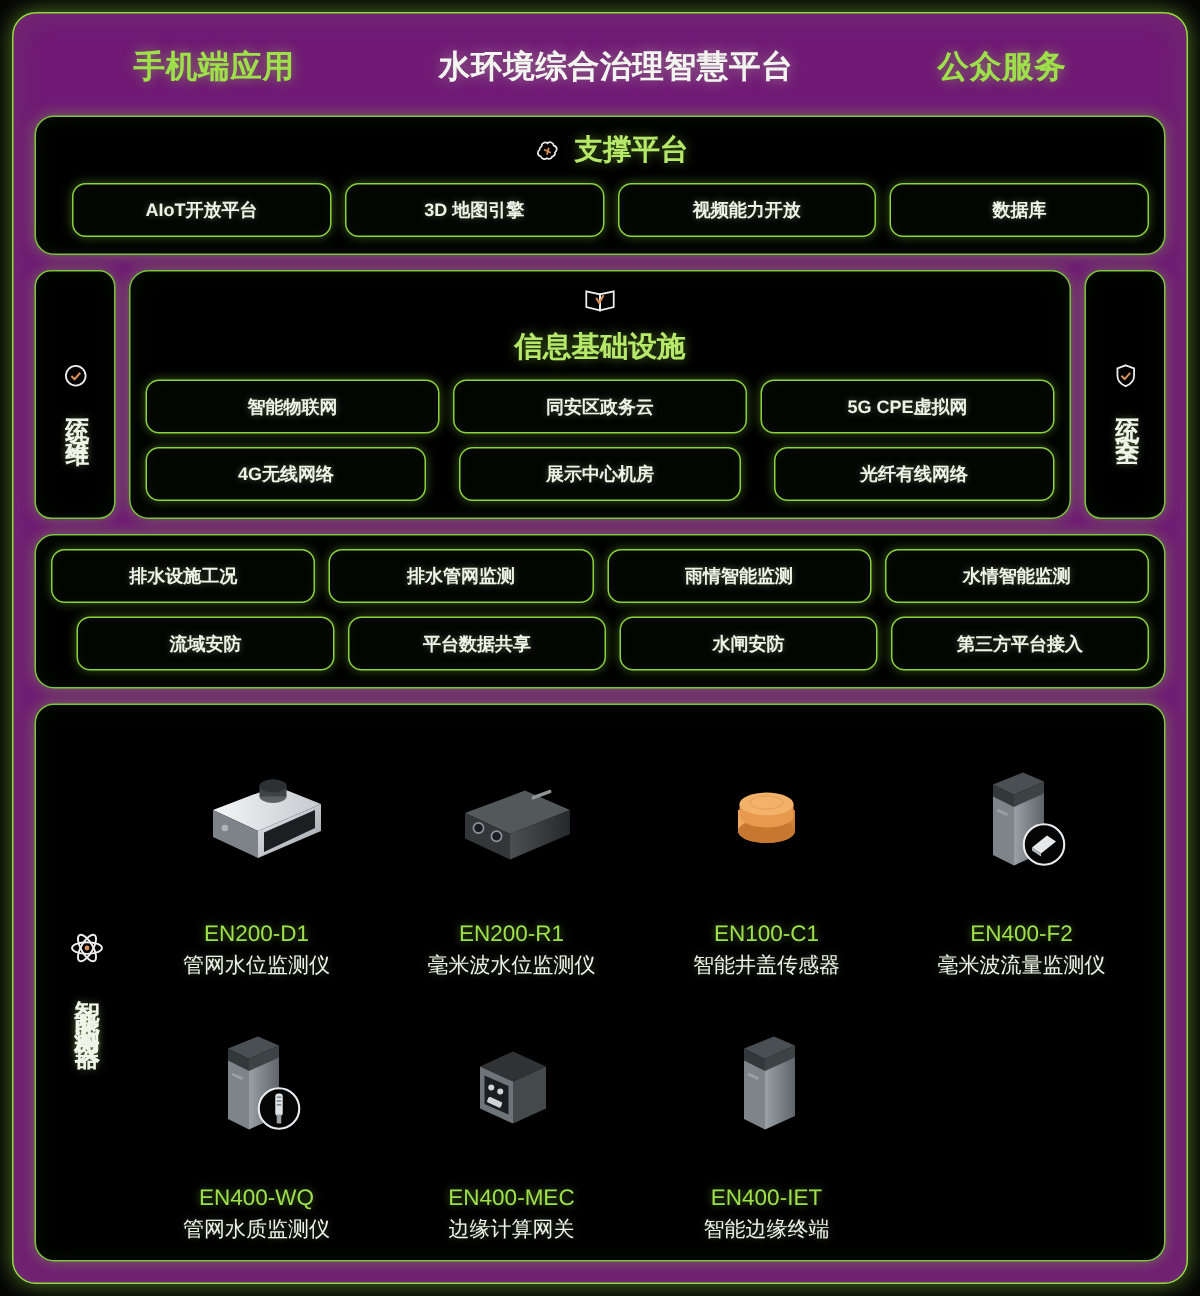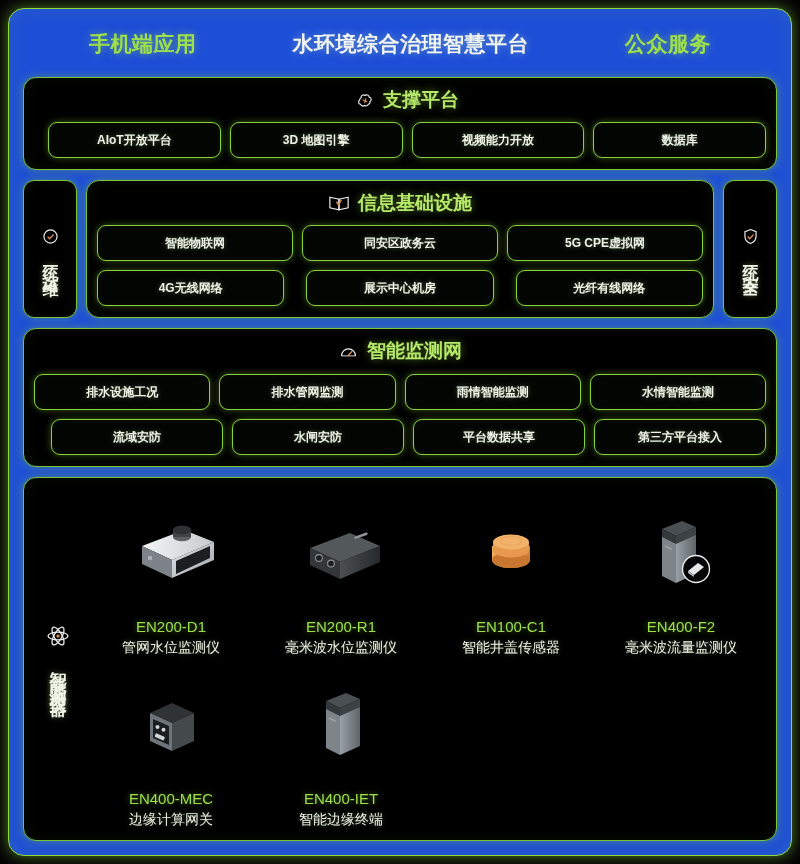--- a/index.html
+++ b/index.html
@@ -20,21 +20,21 @@
     padding: 8px;
   }
 
   
   .outer-frame {
     position: relative;
     width: 784px;
     height: 848px;
     border: 1.5px solid #8fdb3a;
     border-radius: 16px;
-    background: #1d4ed8;
+    background: #701a75;
     box-shadow: 0 0 14px rgba(143,219,58,.55),
                 inset 0 0 22px rgba(143,219,58,.10);
     padding: 12px 14px 14px 14px;
     display: flex;
     flex-direction: column;
     gap: 10px;
   }
 
   
   .top-titles {
@@ -131,21 +131,21 @@
     writing-mode: vertical-rl;
     letter-spacing: 5px;
     text-shadow: 0 0 6px rgba(200,240,150,.35);
   }
   #sec-info {
     flex: 1 1 auto;
     padding: 9px 10px 11px 10px;
     display: flex;
     flex-direction: column;
   }
-  #sec-info .card-title { margin-bottom: 9px; }
+  #sec-info .card-title { margin-bottom: 9px; flex-direction: column; }
   #sec-info .chip-row + .chip-row { margin-top: 9px; gap: 22px; }
 
   
   #sec-monitor { padding: 9px 10px 11px 10px; flex: 0 0 auto; }
   #sec-monitor .card-title { margin-bottom: 10px; }
   #sec-monitor .chip-row + .chip-row { margin-top: 9px; padding-left: 17px; }
 
   
   #sec-devices {
     flex: 1 1 auto;
@@ -279,41 +279,30 @@
           <svg width="19" height="19" viewBox="0 0 24 24" fill="none" stroke="#ededed" stroke-width="1.5">
             <path d="M12 3.2l7 2.6v6.3c0 4.4-3 7.2-7 8.7-4-1.5-7-4.3-7-8.7V5.8Z"></path>
             <path d="M8.4 12l2.7 2.8 4.6-5.2" stroke="#d98f55" stroke-width="1.7"></path>
           </svg>
         </span>
         <span class="rail-text">统一安全</span>
       </div>
     </div>
 
     <div class="card" id="sec-monitor">
-      <div class="card-title">
-        <span class="ico">
-          <svg width="21" height="21" viewBox="0 0 24 24" fill="none" stroke="#ededed" stroke-width="1.4">
-            <path d="M4 17a8 8 0 1 1 16 0"></path>
-            <path d="M4 17h16" opacity=".7"></path>
-            <path d="M12 16.2l4.2-4.6" stroke="#d98f55" stroke-width="1.6"></path>
-            <circle cx="12" cy="16.4" r="1.1" fill="#d98f55" stroke="none"></circle>
-          </svg>
-        </span>
-        <span>智能监测网</span>
-      </div>
       <div class="chip-row">
         <div class="chip">排水设施工况</div>
         <div class="chip">排水管网监测</div>
         <div class="chip">雨情智能监测</div>
         <div class="chip">水情智能监测</div>
       </div>
       <div class="chip-row">
         <div class="chip">流域安防</div>
+        <div class="chip">平台数据共享</div>
         <div class="chip">水闸安防</div>
-        <div class="chip">平台数据共享</div>
         <div class="chip">第三方平台接入</div>
       </div>
     </div>
 
     <div class="card" id="sec-devices">
 
       <div class="dev-rail">
         <span class="ico">
           <svg width="26" height="26" viewBox="0 0 24 24" fill="none" stroke="#ededed" stroke-width="1.2">
             <ellipse cx="12" cy="12" rx="9.2" ry="3.6"></ellipse>
@@ -413,20 +402,38 @@
               <rect x="33" y="32" width="8" height="2" rx="1" fill="#b3b9bd" opacity=".55" transform="rotate(25 33 32)"></rect>
               <circle cx="64" cy="56" r="13.5" fill="#050505" stroke="#e8eaec" stroke-width="1.4"></circle>
               <path d="M56 58 L66 50 L72 54 L62 62 Z" fill="#e6e9eb"></path>
               <path d="M56 58 L62 62 L62 64 L56 60 Z" fill="#b6bcc0"></path>
             </svg>
           </div>
           <div class="dev-model">EN400-F2</div>
           <div class="dev-desc">毫米波流量监测仪</div>
         </div>
 
+        <div class="dev">
+          <div class="dev-art">
+            <svg width="98" height="78" viewBox="0 0 98 78">
+              <path d="M30 16 L50 8 L64 14 L44 23 Z" fill="#4a4f53"></path>
+              <path d="M30 16 L44 23 L44 33 L30 26 Z" fill="#33383b"></path>
+              <path d="M44 23 L64 14 L64 24 L44 33 Z" fill="#3d4245"></path>
+              <path d="M30 24 L44 31 L44 70 L30 63 Z" fill="#7d848a"></path>
+              <path d="M44 31 L64 22 L64 61 L44 70 Z" fill="url(#gTw)"></path>
+              <rect x="33" y="32" width="8" height="2" rx="1" fill="#b3b9bd" opacity=".55" transform="rotate(25 33 32)"></rect>
+              <circle cx="64" cy="56" r="13.5" fill="#050505" stroke="#e8eaec" stroke-width="1.4"></circle>
+              <rect x="61.5" y="46" width="5" height="15" rx="2" fill="#dfe3e6"></rect>
+              <rect x="62.5" y="60" width="3" height="6" fill="#9aa0a4"></rect>
+              <path d="M62.5 48.5h3M62.5 51h3M62.5 53.5h3" stroke="#7e858a" stroke-width=".9"></path>
+            </svg>
+          </div>
+          <div class="dev-model">EN400-WQ</div>
+          <div class="dev-desc">管网水质监测仪</div>
+        </div>
 
         <div class="dev">
           <div class="dev-art">
             <svg width="98" height="78" viewBox="0 0 98 78">
               <path d="M28 28 L50 18 L72 28 L50 38 Z" fill="#2f3335"></path>
               <path d="M28 28 L50 38 L50 66 L28 56 Z" fill="#6e757a"></path>
               <path d="M50 38 L72 28 L72 56 L50 66 Z" fill="#44494c"></path>
               <path d="M31 34 L47 41 L47 60 L31 53 Z" fill="#1b1e20"></path>
               <circle cx="35.5" cy="42" r="2" fill="#cfd4d7"></circle>
               <circle cx="41.5" cy="44.7" r="2" fill="#cfd4d7"></circle>

